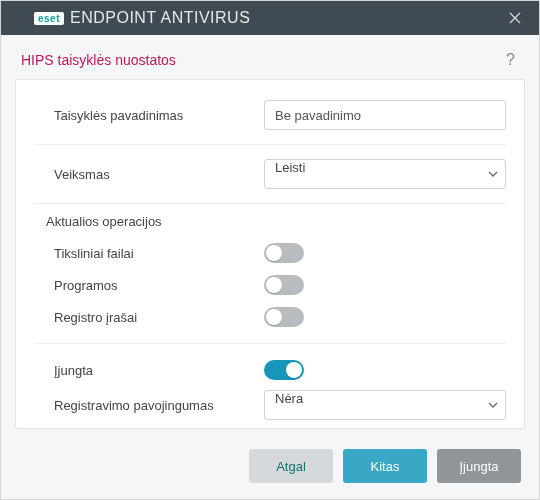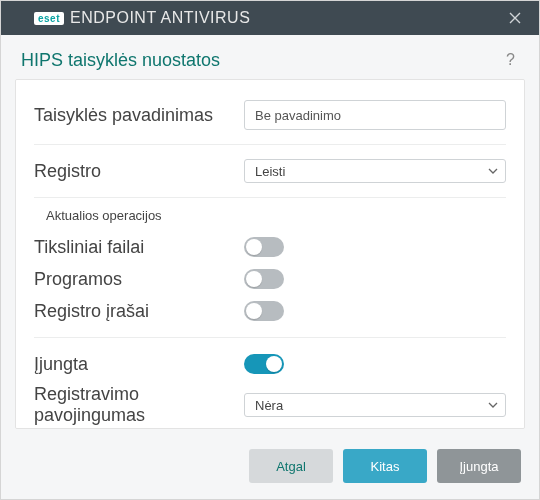--- a/index.html
+++ b/index.html
@@ -5,37 +5,37 @@
   * { box-sizing: border-box; margin: 0; padding: 0; }
   html, body { width: 540px; height: 500px; font-family: "Segoe UI", Arial, sans-serif; font-size: 13px; color: #333; background: #fff; }
   .window { width: 540px; height: 500px; display: flex; flex-direction: column; background: #f5f6f7; border: 1px solid #d5d5d5; }
   .titlebar { height: 34px; background: #3f4a52; color: #fff; display: flex; align-items: center; padding: 0 10px; }
   .brand-logo { display: flex; align-items: center; padding-left: 23px; }
   .brand-logo .eset-badge { background: #fff; color: #0aa3a3; font-weight: 700; font-size: 10px; padding: 1px 4px; border-radius: 2px; margin-right: 6px; letter-spacing: 0.5px; }
   .brand-logo .product-name { font-size: 16px; font-weight: 400; color: #e8e8e8; letter-spacing: 0.5px; }
   .titlebar .spacer { flex: 1; }
   .titlebar .close-btn { width: 28px; height: 28px; display: flex; align-items: center; justify-content: center; cursor: pointer; color: #d0d4d7; }
   .header-row { display: flex; align-items: center; padding: 14px 20px 8px 20px; }
-  .page-title { font-size: 18px; font-weight: 400; color: #0f766e; flex: 1; }
+  .page-title { font-size: 14px; font-weight: 400; color: #be185d; flex: 1; }
   .help-btn { color: #888; font-size: 16px; cursor: pointer; padding: 2px 4px; }
   .content { flex: 1; margin: 0 14px 10px 14px; background: #fff; border: 1px solid #e3e3e3; border-radius: 2px; padding: 16px 18px; overflow: auto; }
   .row { display: flex; align-items: center; min-height: 32px; padding: 4px 0; }
-  .row .lbl { width: 210px; color: #444; font-size: 18px; }
+  .row .lbl { width: 210px; color: #444; font-size: 13px; margin-left: 20px; }
   .row .ctrl { flex: 1; border-radius: 9px; }
   .sep { border: none; border-top: 1px solid #eceded; margin: 10px 0; }
   .section-title { color: #444; font-size: 13px; margin: 8px 0 8px 12px; }
   input[type="text"].txt {
     width: 100%; height: 30px; border: 1px solid #cfd3d6; border-radius: 3px;
     padding: 0 10px; font-size: 13px; color: #555; outline: none;
   }
   .select-wrap { position: relative; }
   .select {
-    width: 100%; height: 24px; border: 1px solid #cfd3d6; border-radius: 3px;
+    width: 100%; height: 30px; border: 1px solid #cfd3d6; border-radius: 3px;
     background: #fff; padding: 0 28px 0 10px; font-size: 13px; color: #444;
-    display: flex; align-items: center; cursor: pointer;
+    display: flex; cursor: pointer;
   }
   .select-wrap .chev {
     position: absolute; right: 8px; top: 50%; transform: translateY(-50%);
     pointer-events: none; color: #666;
   }
   .toggle {
     width: 40px; height: 20px; border-radius: 10px; position: relative;
     background: #b7bcc0; cursor: pointer; transition: background .15s;
   }
   .toggle .knob {
@@ -84,21 +84,21 @@
     <div class="row">
       <div class="lbl">Taisyklės pavadinimas</div>
       <div class="ctrl">
         <input type="text" class="txt" value="Be pavadinimo" style="">
       </div>
     </div>
 
     <hr class="sep">
 
     <div class="row">
-      <div class="lbl">Registro</div>
+      <div class="lbl">Veiksmas</div>
       <div class="ctrl">
         <div class="select-wrap">
           <div class="select">
             <span>Leisti</span>
           </div>
           <span class="chev">
             <svg width="10" height="6" viewBox="0 0 10 6">
                 <path d="M1 1 L5 5 L9 1" stroke="currentColor" stroke-width="1.3" fill="none"></path>
               </svg>
           </span>

